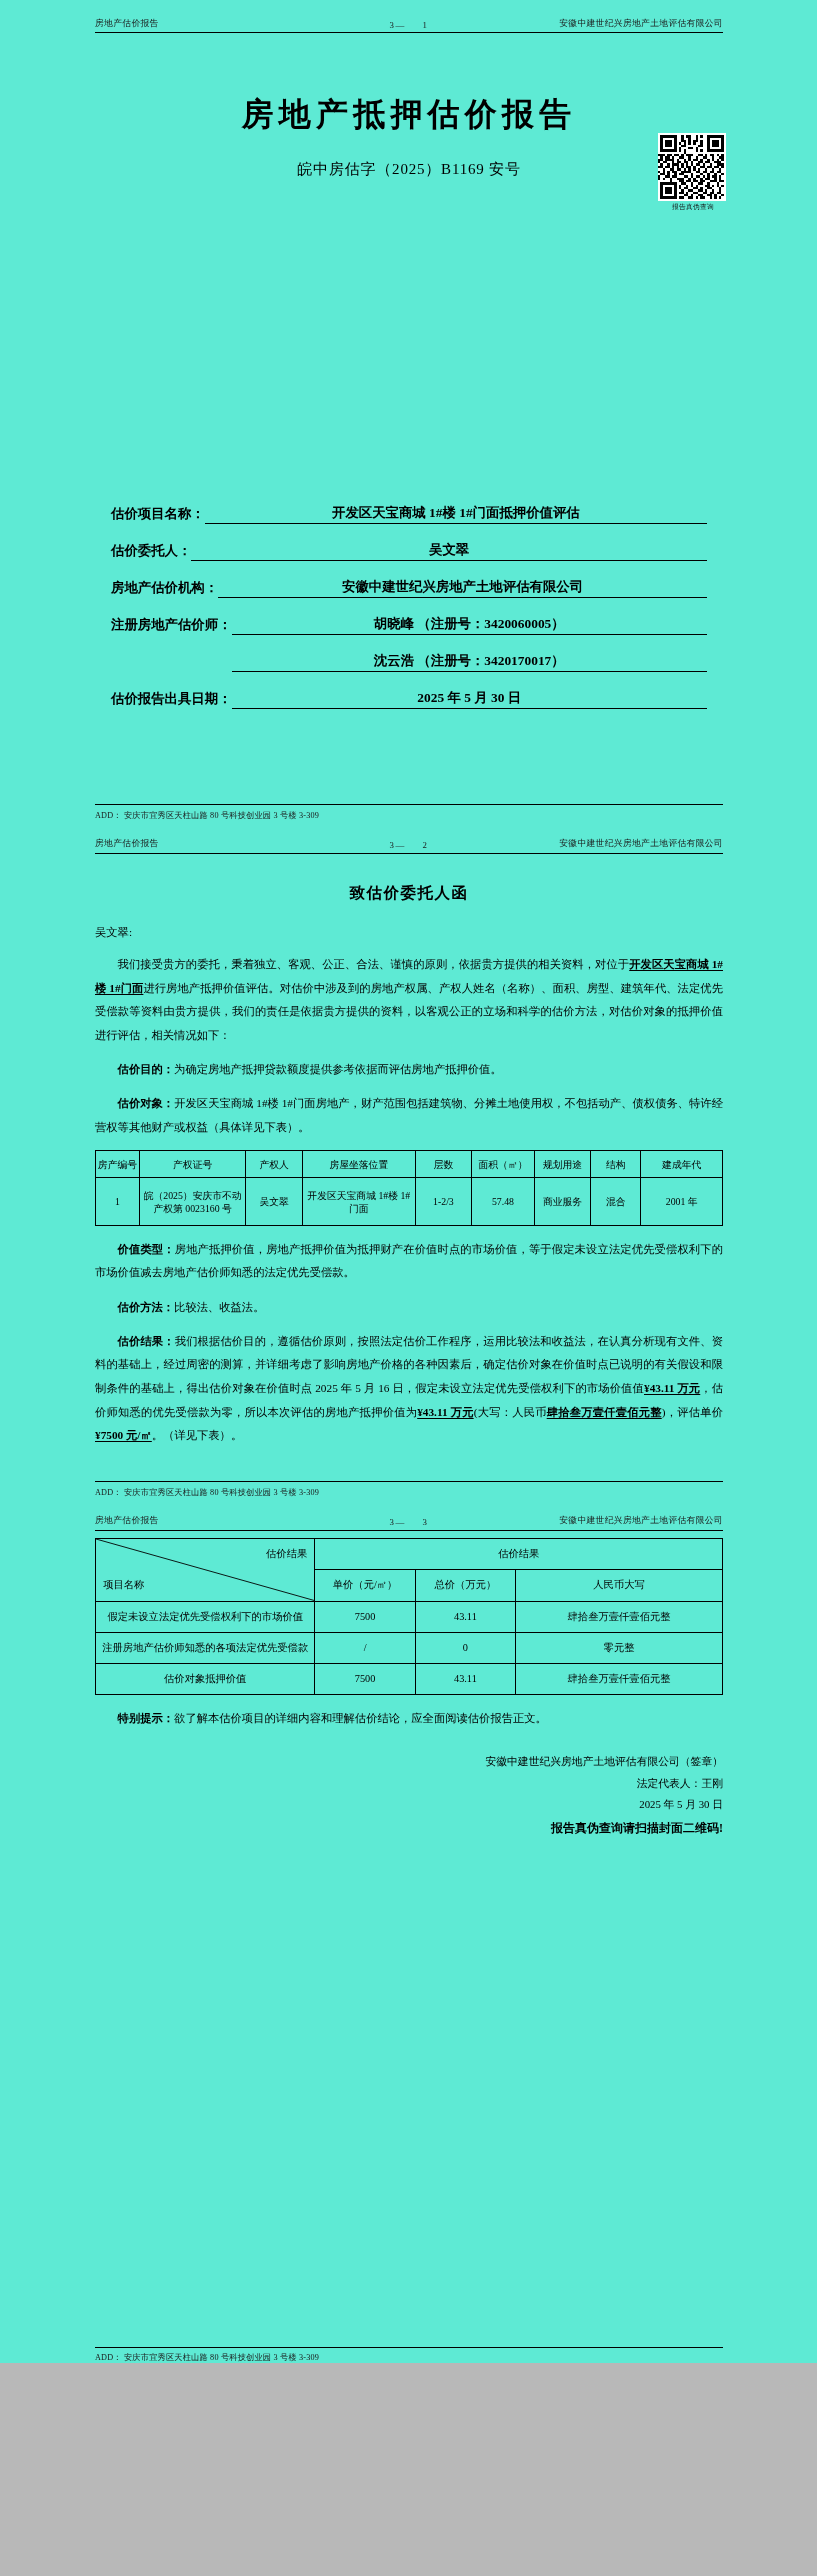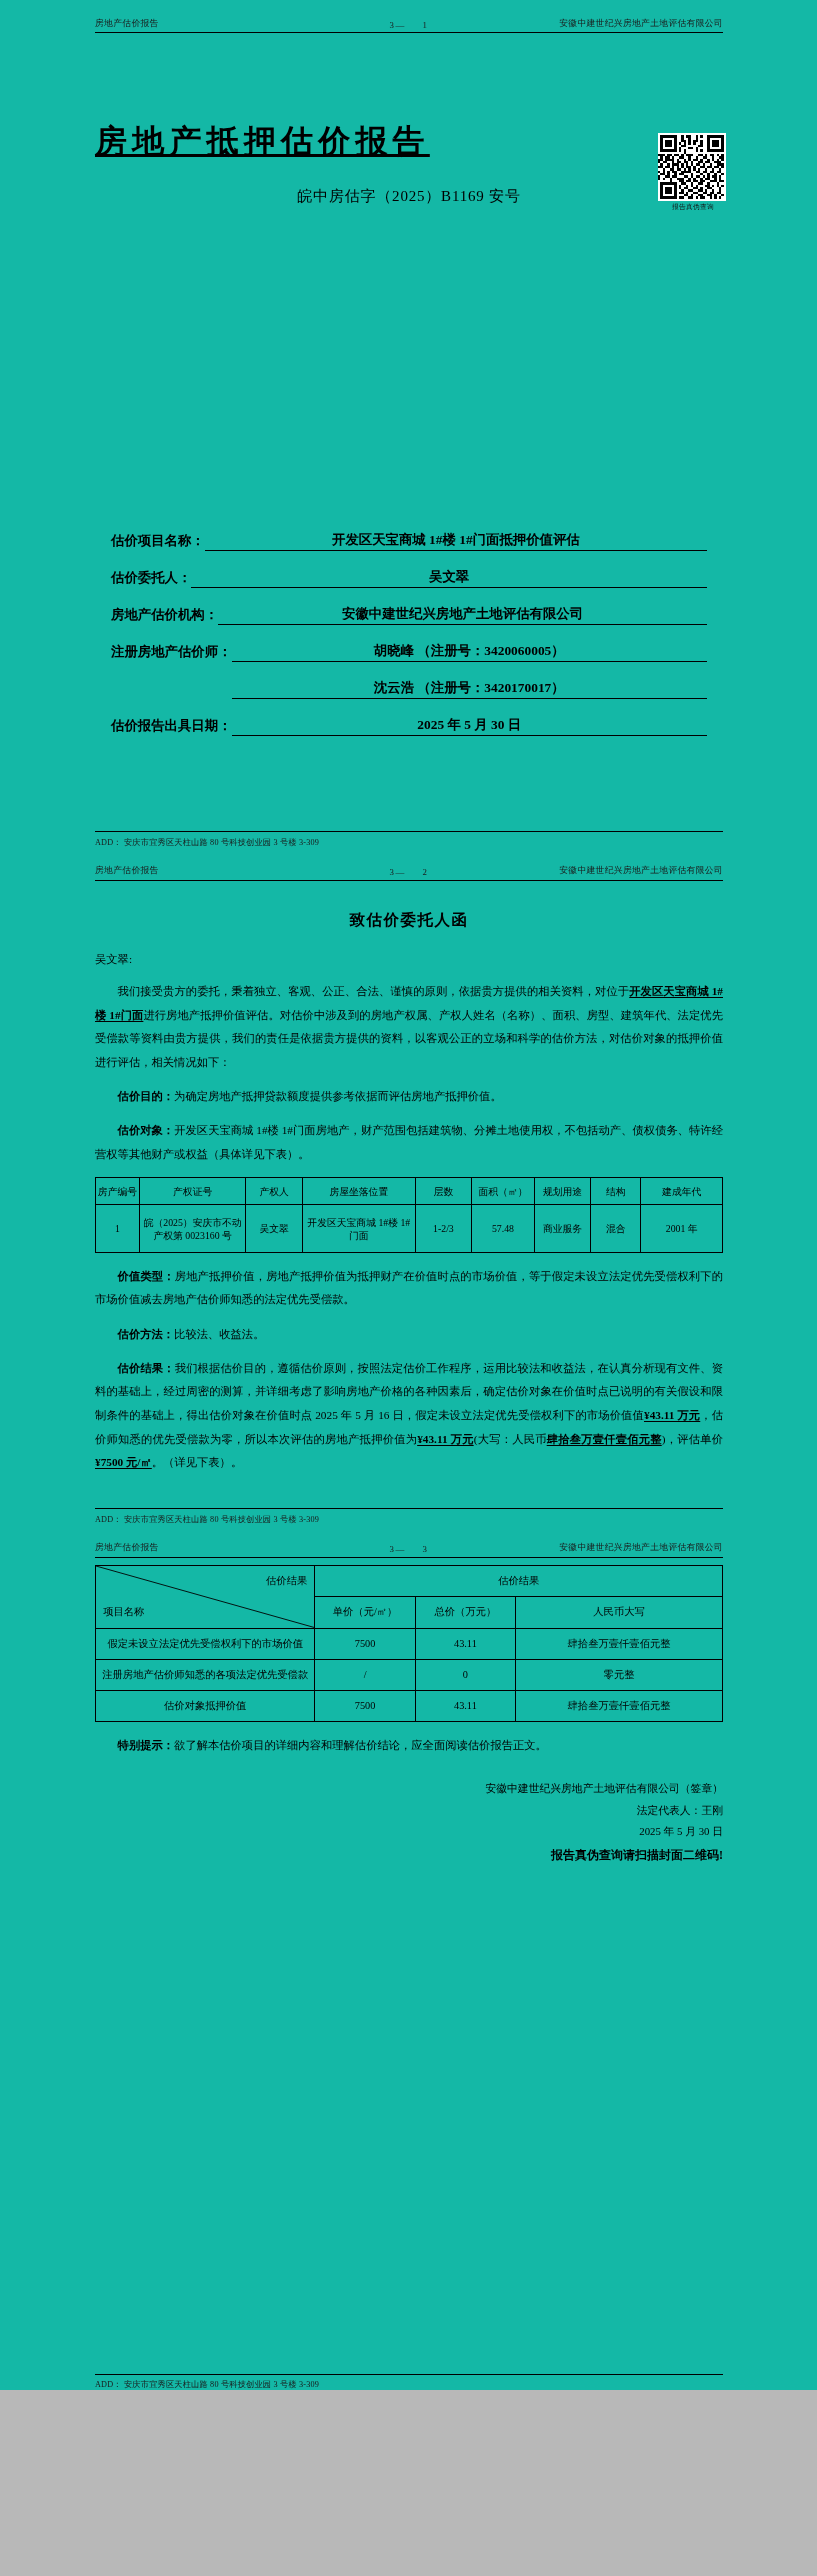--- a/index.html
+++ b/index.html
@@ -10,21 +10,21 @@
     font-family: "Liberation Serif", "DejaVu Serif", serif;
   }
   #page-root {
     width: 818px;
     margin: 0 auto;
     background: #b8b8b8;
     padding: 0 0 20.6px 0;
   }
   .sheet {
     width: 818px;
-    background: #14b8a6;
+    background: #5eead4;
     position: relative;
     padding: 0;
   }
   .sheet-inner {
     padding: 0 95px;
   }
 
   
   .run-head {
     display: flex;
@@ -68,27 +68,27 @@
   }
   .qr-cap {
     font-size: 6.7px;
     margin-top: 1.5px;
     letter-spacing: 0.3px;
     color: #111;
   }
 
   
   .cover-title {
+    text-align: center;
     font-size: 32px;
     font-weight: 700;
     letter-spacing: 5.2px;
-    margin-top: 87px;
+    margin-top: 60px;
     color: #000;
     font-family: "Liberation Serif", "DejaVu Serif", serif;
-    text-decoration: underline;
   }
   .cover-sub {
     text-align: center;
     font-size: 15px;
     margin-top: 23px;
     letter-spacing: 0.8px;
     color: #000;
   }
   .cover-gap { height: 307px; }
 

